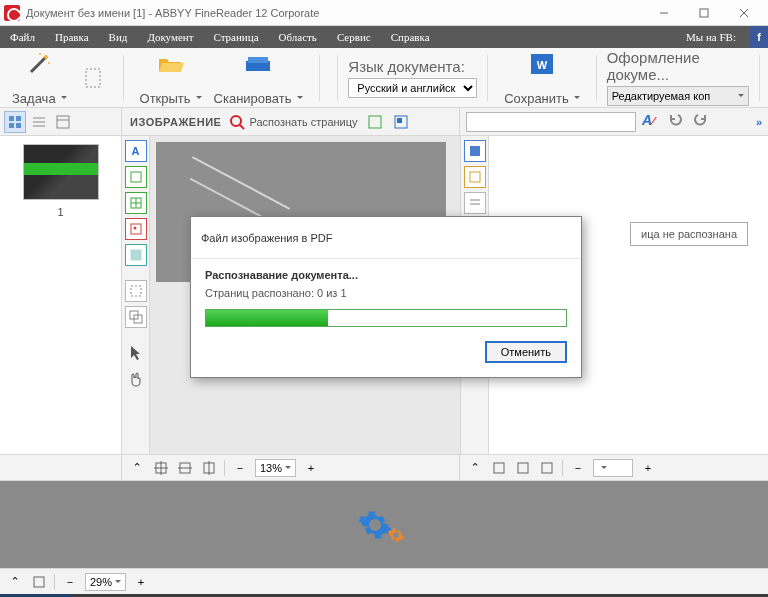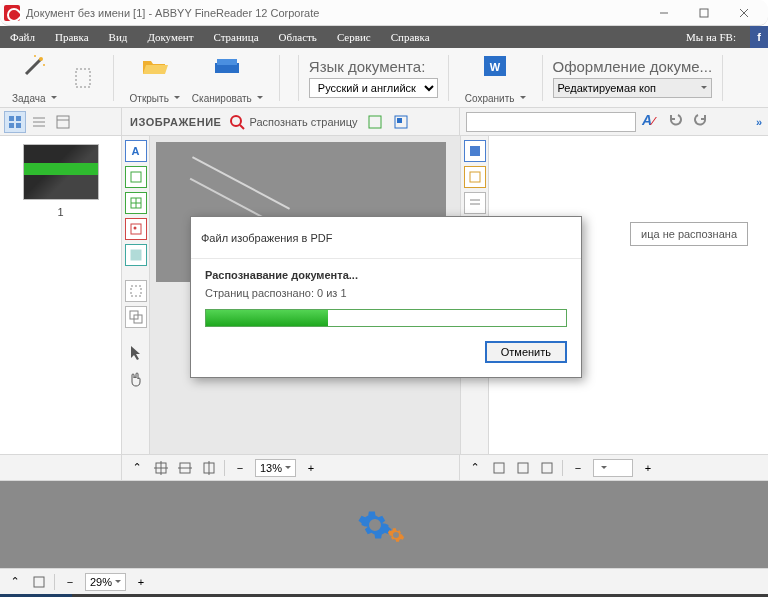--- a/index.html
+++ b/index.html
@@ -1,38 +1,38 @@
 <!DOCTYPE html>
 <html><head>
 <meta charset="utf-8">
 <style>
   * { box-sizing: border-box; margin: 0; padding: 0; font-family: "Segoe UI", Tahoma, sans-serif; font-size: 11px; user-select: none; }
   body { background: #fff; width: 768px; height: 597px; overflow: hidden; position: relative; }
 
   
-  .titlebar { height: 26px; background: #fcfcfc; border-bottom: 1px solid #d8d8d8; display: flex; align-items: center; padding: 9px 4px; border-radius: 9px; }
+  .titlebar { height: 26px; background: #fcfcfc; border-bottom: 1px solid #d8d8d8; display: flex; align-items: center; padding: 9px 4px; }
   .titlebar .app-icon { width: 16px; height: 16px; background: #d6202a; border-radius: 2px; margin-right: 6px; position:relative;}
   .titlebar .app-icon::after{content:"";position:absolute;left:3px;top:3px;width:10px;height:10px;border:2px solid #fff;border-radius:50% 0 50% 50%;transform:rotate(45deg);}
   .titlebar .title { color: #666; flex: 1; }
   .titlebar .win-ctrl { width: 40px; height: 26px; display: flex; align-items: center; justify-content: center; color:#666;}
   .titlebar .win-ctrl svg{stroke:#666;}
 
   
   .menubar { height: 22px; background: #595959; display: flex; align-items: stretch; color: #fff; }
   .menubar .menu-item { padding: 0 10px; display: flex; align-items: center; font-size: 11px; font-family: Liberation Serif, serif; }
   .menubar .spacer { flex: 1; }
   .menubar .fb { background:#3b5998; width:18px;display:flex;align-items:center;justify-content:center;font-weight:bold;margin-left:4px;}
 
   
   .ribbon { height: 60px; background: #f7f7f7; border-bottom: 1px solid #d8d8d8; display: flex; align-items: center; padding-left: 6px; gap:2px;}
   .ribbon .group { display: flex; align-items: center; height:100%; }
   .ribbon .sep { width:1px; height:46px; background:#dcdcdc; margin:0 8px;}
   .ribbon .btn-big { display:flex; flex-direction:column; align-items:center; justify-content:center; min-width:56px; height:56px; padding:0 6px; color:#555;}
   .ribbon .btn-big .ic{width:28px;height:28px;display:flex;align-items:center;justify-content:center;}
-  .ribbon .btn-big span{margin-top:13px;font-size:10px;display:flex;align-items:center;gap:2px;}
+  .ribbon .btn-big span{margin-top:13px;font-size:13px;display:flex;align-items:center;gap:2px;}
   .dd::after{content:"";display:inline-block;border:3px solid transparent;border-top-color:#666;margin-left:3px;position:relative;top:1px;}
   .ribbon .lang-block{display:flex;flex-direction:column;gap:3px;justify-content:center;height:100%;}
   .ribbon .lbl{color:#666;font-size:15px;}
   .ribbon select, .ribbon .combo{height:20px;border:1px solid #b6b6b6;background:#fff;font-size:11px;padding:0 4px;min-width:120px;}
   .ribbon .combo{display:flex;align-items:center;justify-content:space-between;background:#ececec;min-width:140px;}
   .ri-ic{width:18px;height:18px;display:flex;align-items:center;justify-content:center;}
 
   
   .toolstrip{height:28px;border-bottom:1px solid #d8d8d8;display:flex;align-items:stretch;background:#f3f3f3;}
   .toolstrip .left-views{width:122px;display:flex;align-items:center;padding-left:4px;gap:2px;border-right:1px solid #d8d8d8;}

